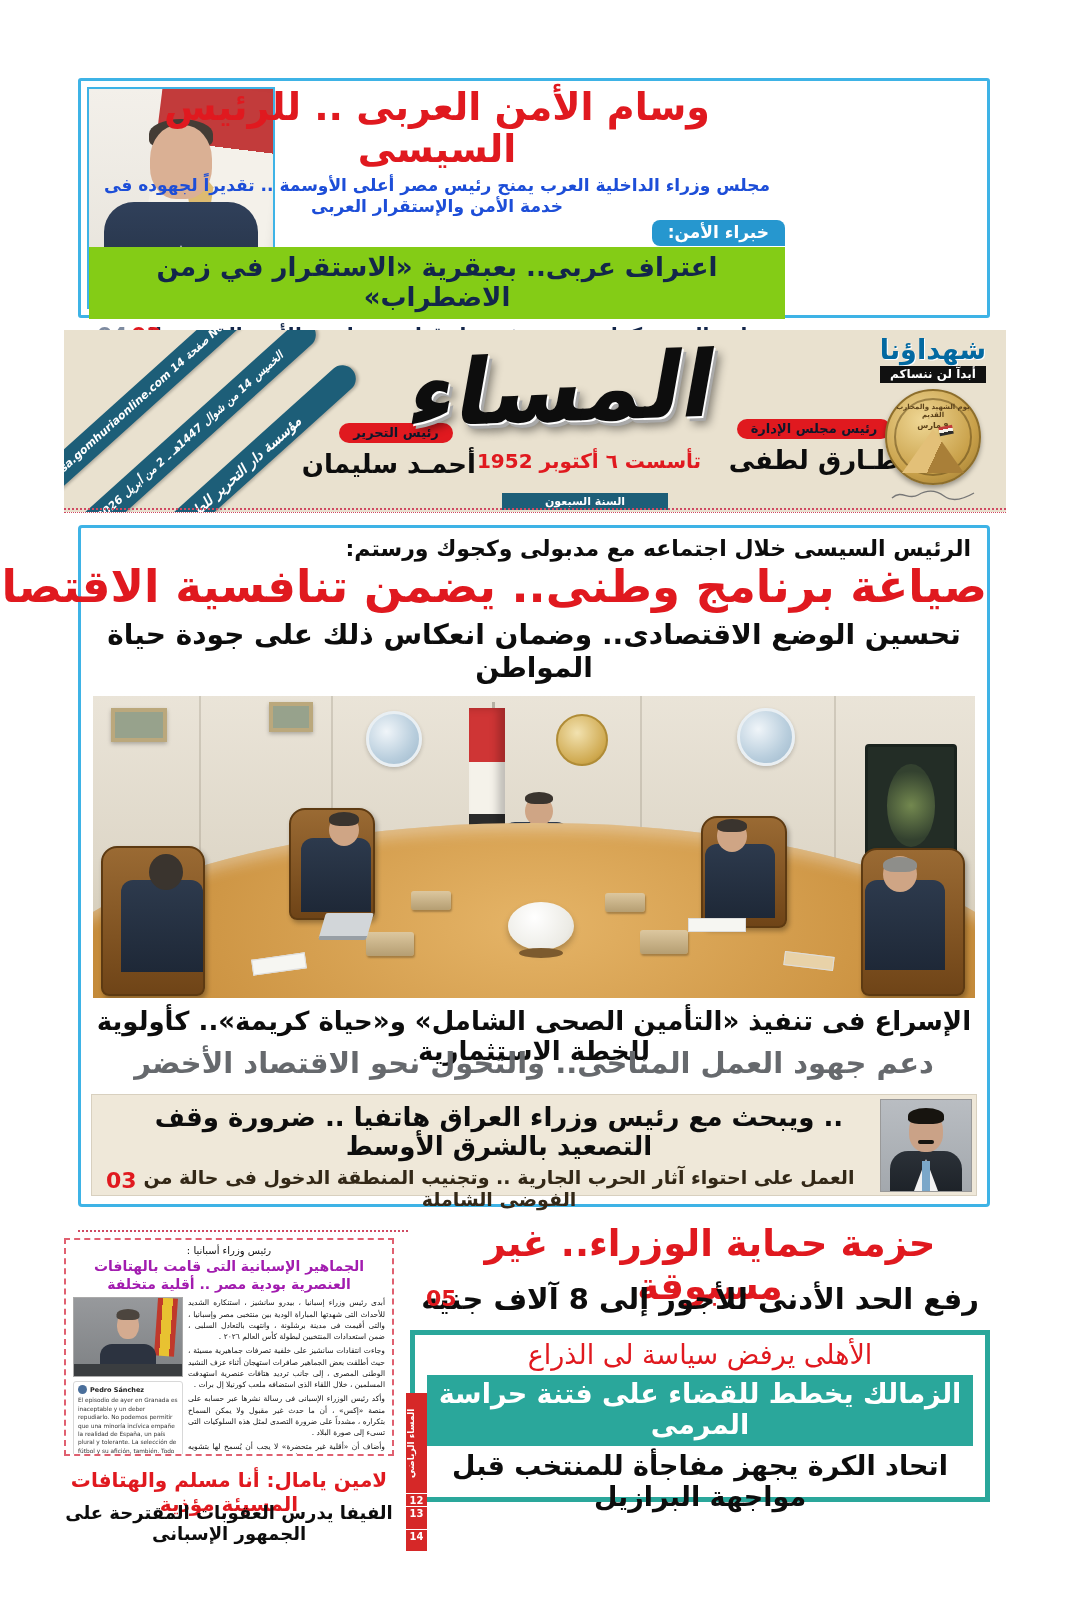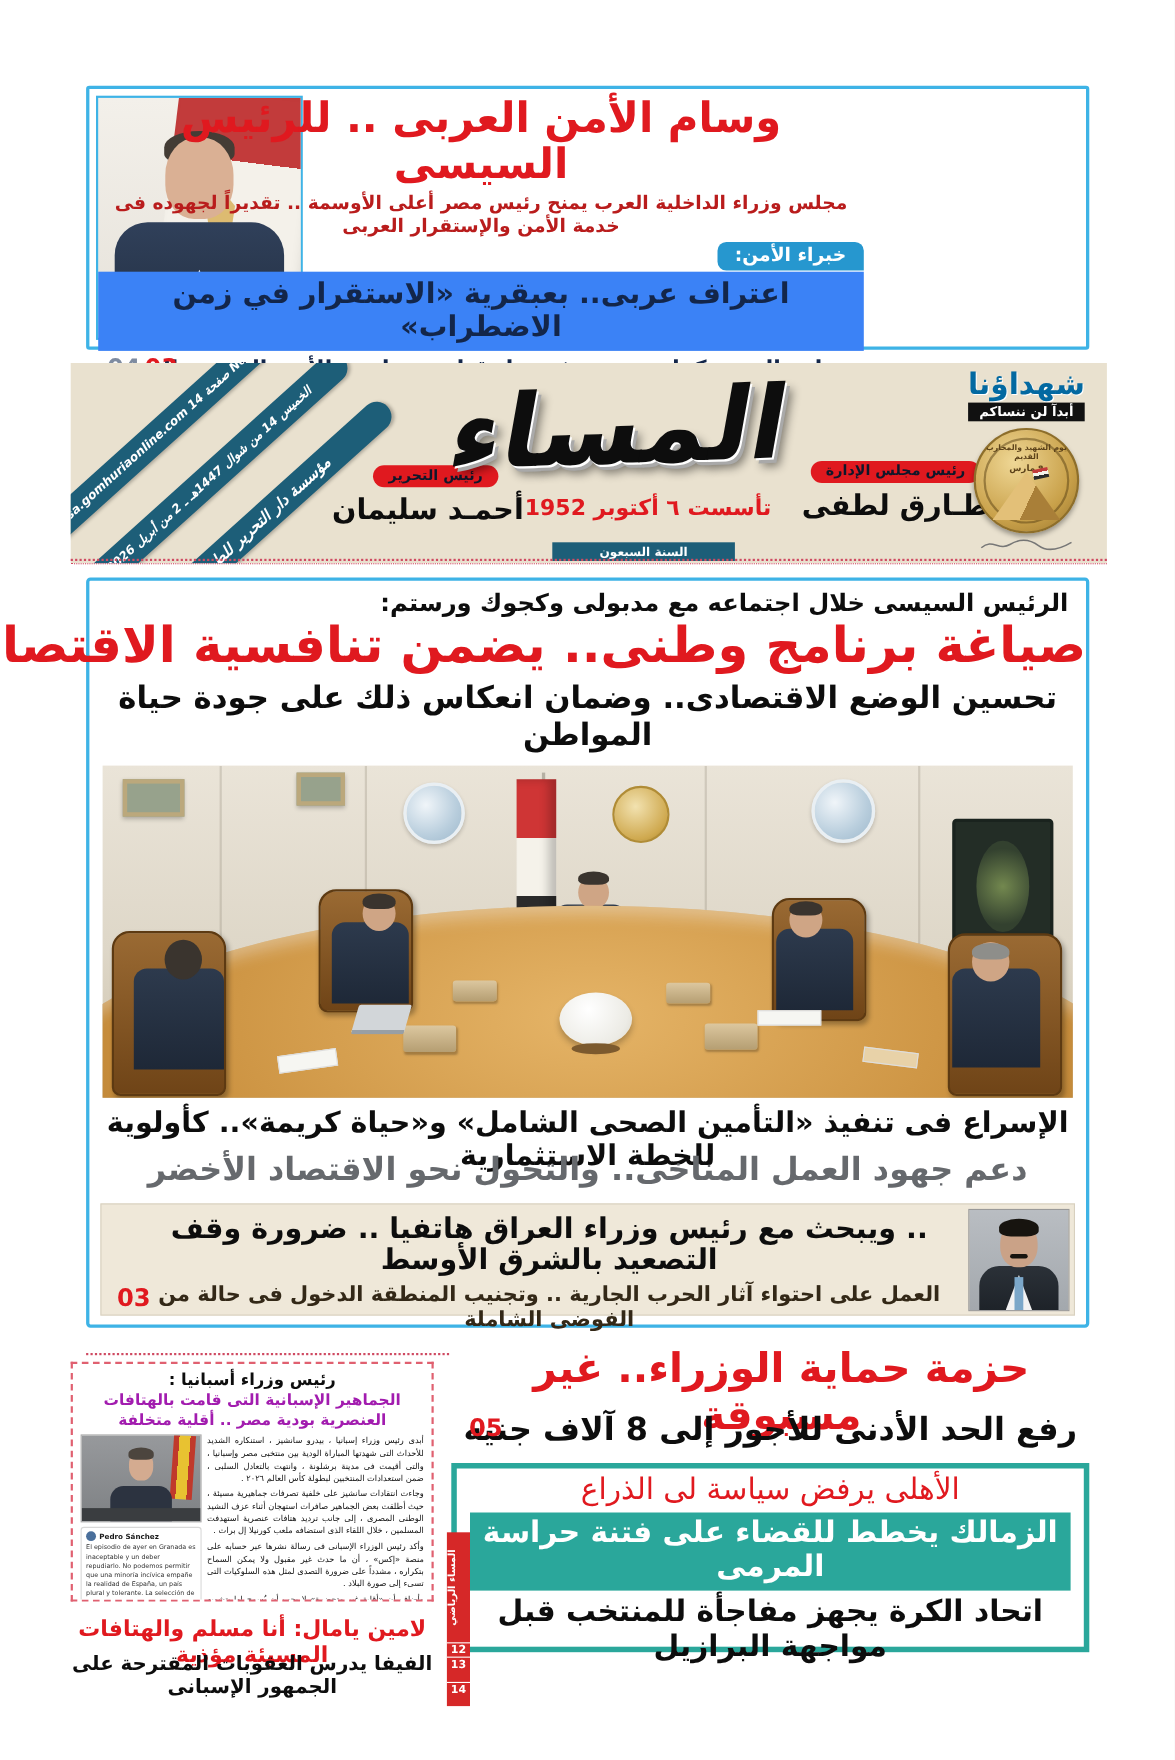--- a/index.html
+++ b/index.html
@@ -12,24 +12,24 @@
   .top-photo { position:absolute; left:6px; top:6px; width:188px; height:222px; border:2px solid #3eb3e6; overflow:hidden; background:linear-gradient(#f3f0ea,#e6e2da); }
   .tp-flag { position:absolute; right:-14px; top:-12px; width:75%; height:115%; transform:rotate(7deg); background:linear-gradient(180deg,#c23b3b 0 28%, #f4f1ea 28%); box-shadow:inset -8px 0 12px rgba(0,0,0,.12); }
   .tp-eagle { position:absolute; right:52px; top:82px; width:42px; height:54px; background:#d8b25c; clip-path:polygon(50% 0,82% 30%,68% 100%,32% 100%,18% 30%); opacity:.85; }
   .tp-torso { position:absolute; left:8%; bottom:-4px; width:84%; height:50%; background:linear-gradient(180deg,#30405a,#222e40); border-radius:30px 30px 0 0; }
   .tp-shirt { position:absolute; left:50%; bottom:0; width:46px; height:62px; transform:translateX(-50%); background:#f4f4f4; clip-path:polygon(50% 0,100% 100%,0 100%); }
   .tp-tie { position:absolute; left:50%; bottom:0; width:13px; height:56px; transform:translateX(-50%); background:#9b7f98; border-radius:3px; }
   .tp-head { position:absolute; left:50%; top:36px; width:62px; height:74px; transform:translateX(-50%); background:#dab094; border-radius:46% 46% 42% 42%; }
   .tp-hair { position:absolute; left:50%; top:30px; width:64px; height:30px; transform:translateX(-50%); background:#443c35; border-radius:50% 50% 30% 30%; }
   .top-content { position:absolute; right:202px; left:8px; top:2px; bottom:4px; }
   .top-head { width:600px; margin:4px auto 0; text-align:center; font-size:38px; font-weight:bold; color:#e0191f; line-height:1.1; }
-  .top-sub { margin-top:4px; text-align:center; font-size:17px; font-weight:bold; color:#b91c1c; line-height:1.25; }
+  .top-sub { margin-top:4px; text-align:center; font-size:17px; font-weight:bold; color:#1d4ed8; line-height:1.25; }
   .tab-row { text-align:right; margin-top:3px; }
   .blue-tab { display:inline-block; background:#2697cf; color:#fff; font-size:17px; font-weight:bold; padding:2px 16px 4px; border-radius:8px 8px 0 8px; }
-  .quote-bar { margin-top:1px; background:#3b82f6; text-align:center; font-size:26px; font-weight:bold; color:#13264a; padding:5px 0 7px; }
+  .quote-bar { margin-top:1px; background:#84cc16; text-align:center; font-size:26px; font-weight:bold; color:#13264a; padding:5px 0 7px; }
   .top-deck-row { position:relative; margin-top:4px; text-align:center; font-size:20px; font-weight:bold; color:#13264a; }
   .pg { font-weight:bold; direction:ltr; }
   .pg-red { color:#e0191f; }
   .pg-gray { color:#7e8ba0; }
   .top-deck-row .pg-red { position:absolute; left:42px; top:0; font-size:22px; }
   .top-deck-row .pg-gray { position:absolute; left:8px; top:0; font-size:22px; }
 
   
   .masthead { position:absolute; left:64px; top:330px; width:942px; height:182px; background:#e9e1cf; overflow:hidden; }
   .ribbon { position:absolute; width:340px; height:27px; background:#1d5e78; border-radius:14px; color:#fff; display:flex; align-items:center; justify-content:center; transform:rotate(-42deg); font-weight:bold; font-style:italic; white-space:nowrap; box-shadow:2px 2px 3px rgba(0,0,0,.25); }
@@ -104,21 +104,21 @@
   .sports-box { position:absolute; left:410px; top:1330px; width:580px; height:172px; border:5px solid #2aa79b; background:#fff; }
   .sports-strip { position:absolute; left:-9px; top:58px; width:21px; height:158px; background:#d62828; color:#fff; }
   .strip-title { position:absolute; top:4px; left:0; width:21px; height:92px; writing-mode:vertical-rl; transform:rotate(180deg); font-size:9px; font-weight:bold; text-align:center; }
   .strip-num { position:absolute; left:0; width:21px; text-align:center; font-size:10px; font-weight:bold; border-top:1px solid #fff; padding-top:1px; }
   .sports-head { margin-top:6px; text-align:center; font-size:27px; font-weight:normal; color:#e0191f; line-height:1.05; }
   .sports-bar { margin:6px 12px 0 12px; background:#2aa79b; color:#fff; text-align:center; font-size:27px; font-weight:bold; padding:3px 0 6px; }
   .sports-deck { margin-top:4px; text-align:center; font-size:27px; font-weight:bold; color:#0d0d0d; }
 
   
   .spain-box { position:absolute; left:64px; top:1238px; width:330px; height:218px; border:2px dashed #e06070; padding:5px 7px; background:#fff; overflow:hidden; }
-  .spain-kicker { text-align:center; font-size:15px; font-weight:bold; color:#0d0d0d; }
+  .spain-kicker { text-align:center; font-size:10px; font-weight:normal; color:#0d0d0d; }
   .spain-head { text-align:center; font-size:14px; font-weight:bold; color:#a21caf; line-height:1.3; margin-top:1px; }
   .spain-cols { display:flex; gap:5px; margin-top:4px; }
   .spain-body { flex:1; font-size:7.5px; line-height:1.5; text-align:justify; color:#111; overflow:hidden; }
   .spain-body p { margin-bottom:3px; }
   .spain-media { width:110px; flex:0 0 110px; }
   .sanchez-photo { position:relative; width:110px; height:80px; background:linear-gradient(#97999c,#7e8184); overflow:hidden; border:1px solid #aaa; }
   .es-flag { position:absolute; right:6px; top:0; width:20px; height:58px; background:linear-gradient(90deg,#c0392b 0 25%, #e8c231 25% 75%, #c0392b 75%); transform:rotate(4deg); }
   .sz-torso { position:absolute; left:24%; bottom:-2px; width:52%; height:44%; background:#2c3340; border-radius:12px 12px 0 0; }
   .sz-head { position:absolute; left:50%; top:14px; width:22px; height:27px; transform:translateX(-50%); background:#d4ab90; border-radius:45%; }
   .sz-hair { position:absolute; left:50%; top:11px; width:23px; height:11px; transform:translateX(-50%); background:#4c453e; border-radius:50% 50% 30% 30%; }

